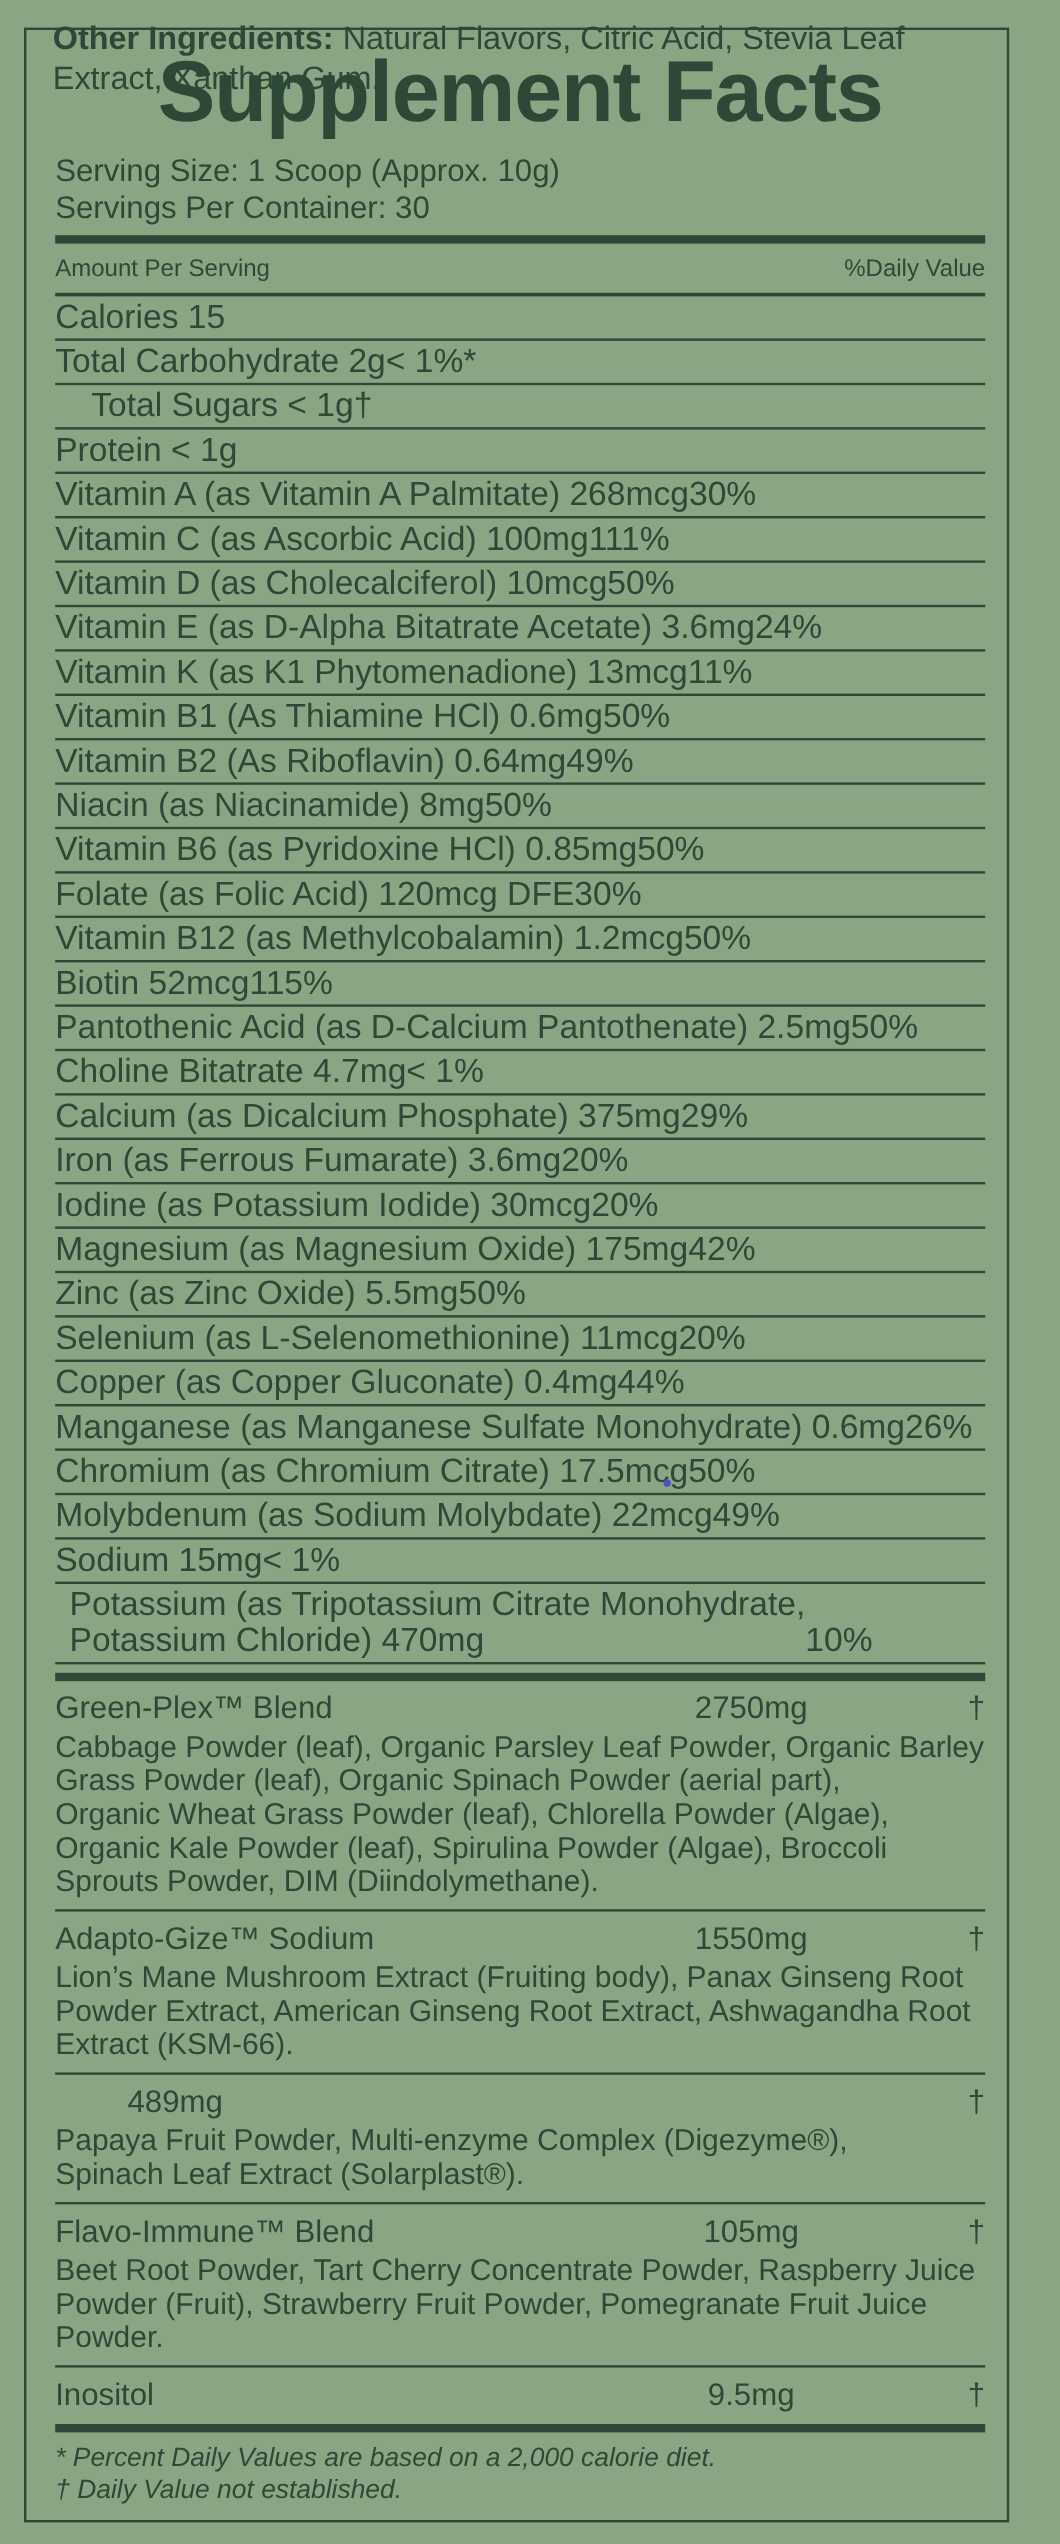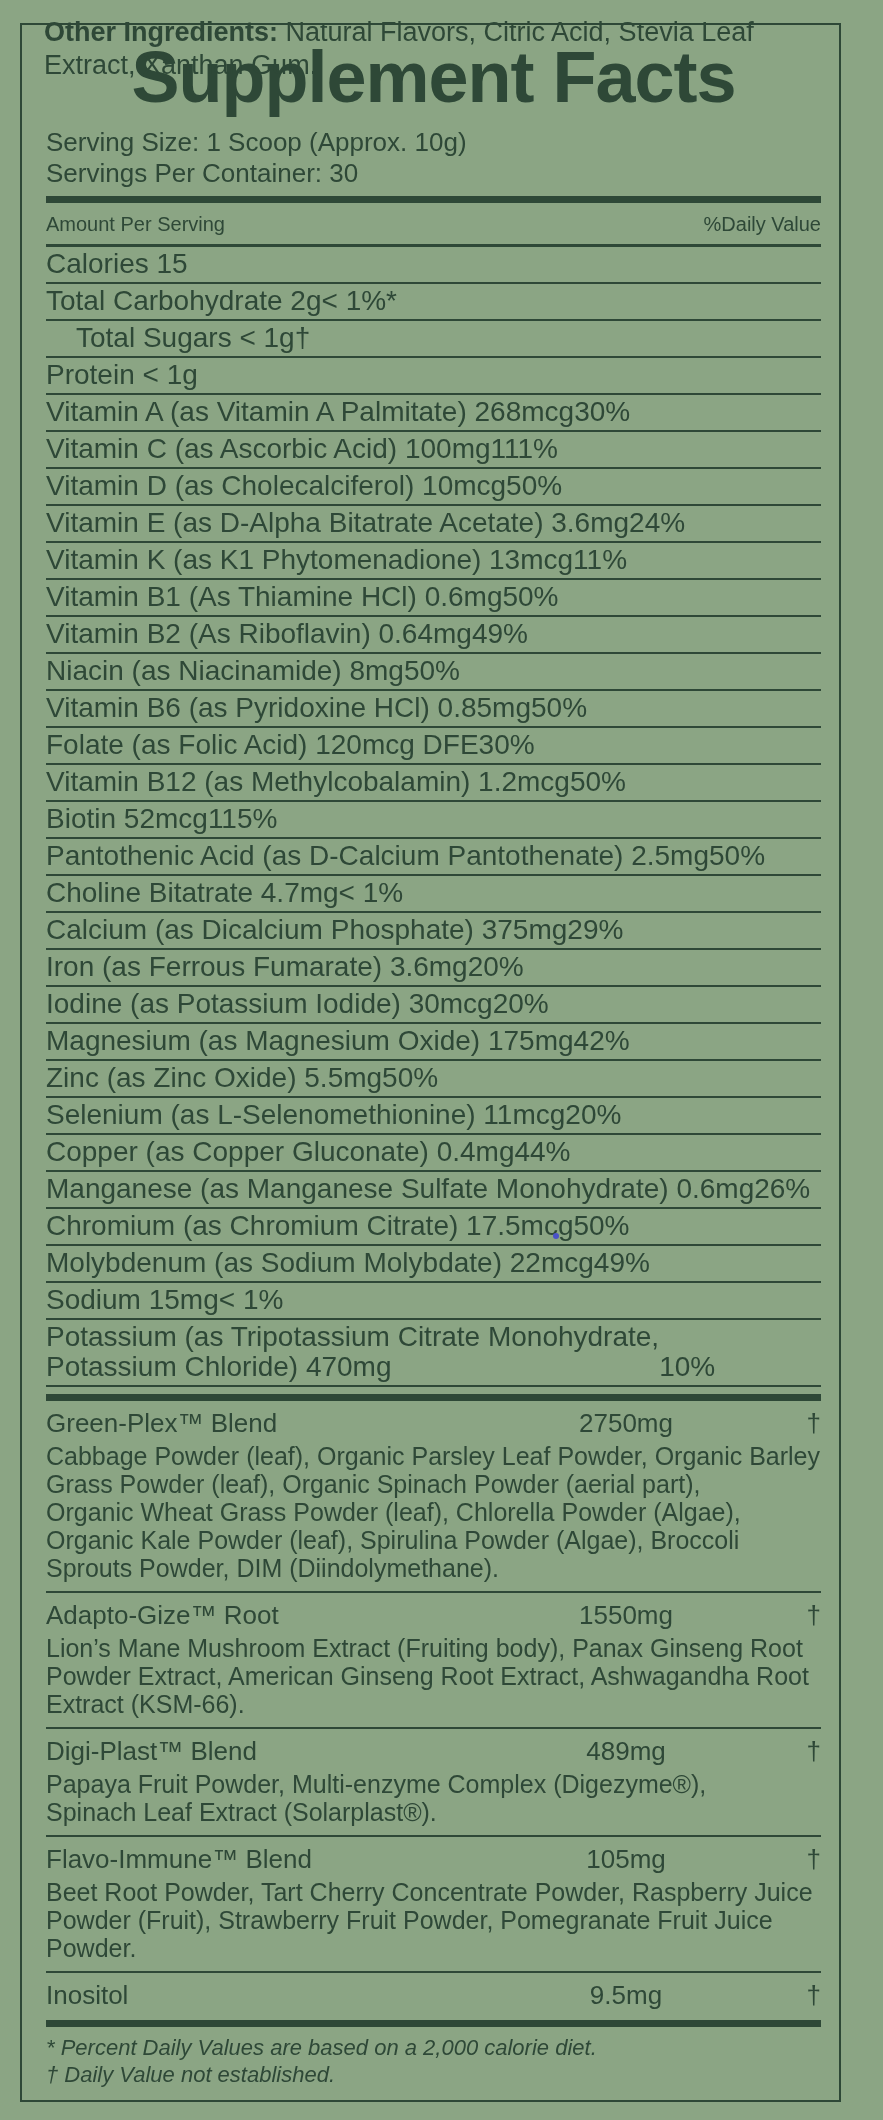--- a/index.html
+++ b/index.html
@@ -39,21 +39,21 @@
     border-bottom:3px solid var(--ink);
   }
   .row{
     position:relative;
     display:flex;justify-content:flex-start;align-items:flex-end;
     font-size:28px;line-height:30px;
     padding:2px 0 3px 0;
     border-bottom:2px solid var(--ink);
   }
   .row.indent .nname{padding-left:30px;}
-  .row.multiline .nname{white-space:pre-line;}
+  .row.multiline .nname{white-space:pre-line;margin-left:12px;}
   .nname{text-align:left;}
   .ndv{text-align:right;white-space:nowrap;}
   .dot{
     position:absolute;left:507px;bottom:5px;
     width:6px;height:6px;border-radius:50%;
     background:var(--dot);
   }
   .blend-section{border-bottom:2px solid var(--ink);}
   .blend-section:last-child{border-bottom:none;}
   .blend-header{
@@ -233,31 +233,30 @@
           <span class="blend-dv">†</span>
         </div>
         <div class="blend-desc">Cabbage Powder (leaf), Organic Parsley Leaf Powder, Organic Barley
 Grass Powder (leaf), Organic Spinach Powder (aerial part),
 Organic Wheat Grass Powder (leaf), Chlorella Powder (Algae),
 Organic Kale Powder (leaf), Spirulina Powder (Algae), Broccoli
 Sprouts Powder, DIM (Diindolymethane).</div>
       </div>
       <div class="blend-section">
         <div class="blend-header">
-          <span class="blend-name">Adapto-Gize™ Root</span>
+          <span class="blend-name">Adapto-Gize™ Sodium</span>
           <span class="blend-amount">1550mg</span>
           <span class="blend-dv">†</span>
         </div>
         <div class="blend-desc">Lion’s Mane Mushroom Extract (Fruiting body), Panax Ginseng Root
 Powder Extract, American Ginseng Root Extract, Ashwagandha Root
 Extract (KSM-66).</div>
       </div>
       <div class="blend-section">
         <div class="blend-header">
-          <span class="blend-name">Digi-Plast™ Blend</span>
           <span class="blend-amount">489mg</span>
           <span class="blend-dv">†</span>
         </div>
         <div class="blend-desc">Papaya Fruit Powder, Multi-enzyme Complex (Digezyme®),
 Spinach Leaf Extract (Solarplast®).</div>
       </div>
       <div class="blend-section">
         <div class="blend-header">
           <span class="blend-name">Flavo-Immune™ Blend</span>
           <span class="blend-amount">105mg</span>

